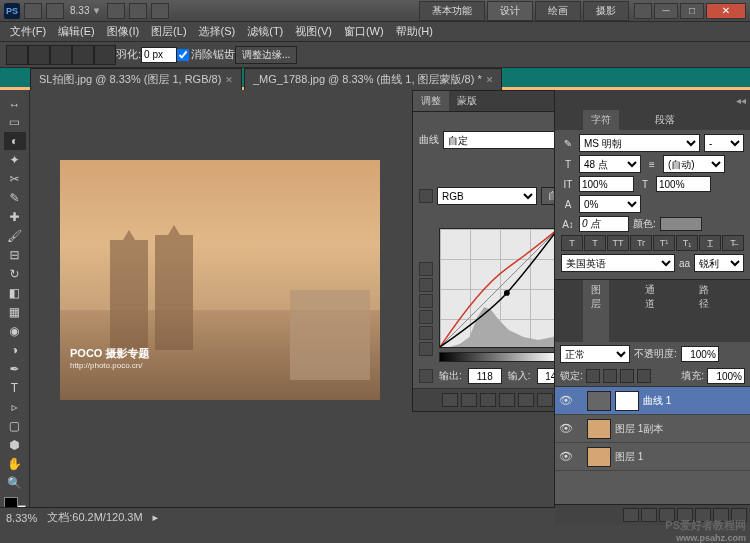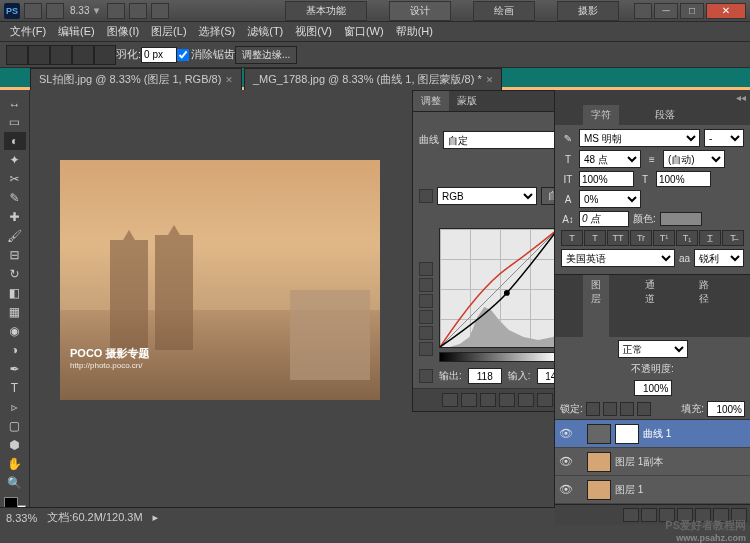--- a/index.html
+++ b/index.html
@@ -3,21 +3,21 @@
 <meta charset="utf-8">
 <style>
 *{margin:0;padding:0;box-sizing:border-box;font-family:"Microsoft YaHei",sans-serif;font-size:11px;}
 body{background:#464646;width:750px;height:543px;overflow:hidden;position:relative;}
 .titlebar{height:22px;background:linear-gradient(#5a5a5a,#464646);display:flex;align-items:center;padding:0 4px;border-bottom:1px solid #2a2a2a;}
 .titlebar .ps-icon{width:16px;height:16px;background:#0a1e3c;color:#5fa3e0;display:flex;align-items:center;justify-content:center;font-weight:bold;font-size:9px;border-radius:2px;}
 .titlebar .tb-ico{width:18px;height:16px;margin-left:4px;background:#555;border:1px solid #333;}
 .titlebar .zoom-val{margin-left:6px;color:#ccc;font-size:10px;}
 .titlebar .tb-drop{width:14px;color:#aaa;text-align:center;}
 .titlebar .spacer{flex:1;}
-.titlebar .ws-btn{padding:2px 20px;color:#ddd;margin:0 11px;border:1px solid #333;background:#4a4a4a;font-size:10px;}
+.titlebar .ws-btn{padding:2px 12px;color:#ddd;margin:0 1px;border:1px solid #333;background:#4a4a4a;font-size:10px;}
 .titlebar .ws-btn.active{background:#5a5a5a;}
 .titlebar .win-btn{width:24px;height:16px;margin-left:2px;background:#555;border:1px solid #333;display:flex;align-items:center;justify-content:center;color:#ccc;font-size:10px;}
 .titlebar .win-close{background:#c74f3e;color:#fff;width:40px;}
 .menubar{height:20px;background:#464646;display:flex;align-items:center;padding:0 4px;border-bottom:1px solid #2a2a2a;}
 .menubar span{color:#ddd;padding:0 6px;font-size:11px;cursor:default;}
 .optbar{height:26px;background:#464646;display:flex;align-items:center;padding:0 6px;border-bottom:1px solid #2a2a2a;}
 .optbar .ico{width:22px;height:20px;background:#3a3a3a;border:1px solid #222;}
 .optbar label{color:#ddd;font-size:11px;}
 .optbar input[type=text]{width:36px;height:16px;background:#fff;border:1px solid #222;font-size:10px;padding:0 2px;}
 .optbar .chk{display:flex;align-items:center;gap:2px;color:#ddd;}
@@ -75,21 +75,21 @@
 .char-body{padding:4px 6px;}
 .char-row{display:flex;align-items:center;gap:4px;margin-bottom:3px;}
 .char-row select{height:18px;background:#fff;border:1px solid #222;font-size:10px;}
 .char-row input{height:16px;background:#fff;border:1px solid #222;font-size:10px;padding:0 2px;}
 .char-row .lbl{color:#ddd;font-size:10px;width:14px;text-align:center;}
 .char-row .color-sw{width:42px;height:14px;background:#888;border:1px solid #222;}
 .char-btns{display:flex;gap:1px;margin:3px 0;}
 .char-btns span{flex:1;height:16px;background:#4a4a4a;border:1px solid #2a2a2a;color:#ccc;font-size:9px;display:flex;align-items:center;justify-content:center;}
 .layers-panel{flex:1;background:#535353;display:flex;flex-direction:column;}
 .lp-controls{padding:3px 5px;display:flex;flex-direction:column;gap:3px;}
-.lp-row{display:flex;align-items:center;gap:4px;flex-direction:column;}
+.lp-row{display:flex;align-items:center;gap:4px;}
 .lp-row select{height:18px;background:#fff;border:1px solid #222;font-size:10px;}
 .lp-row label{color:#ddd;font-size:10px;}
 .lp-row input{width:38px;height:16px;background:#fff;border:1px solid #222;font-size:10px;text-align:right;padding:0 2px;}
 .lp-lock{display:flex;align-items:center;gap:3px;padding:2px 5px;border-bottom:1px solid #333;}
 .lp-lock span{color:#ddd;font-size:10px;}
 .lp-lock .lico{width:14px;height:14px;background:#4a4a4a;border:1px solid #2a2a2a;}
 .layer-list{flex:1;background:#5a5a5a;overflow:auto;}
 .layer{display:flex;align-items:center;height:28px;border-bottom:1px solid #444;padding:0 4px;gap:4px;}
 .layer.sel{background:#5576b0;}
 .layer .eye{width:14px;height:14px;color:#ddd;font-size:11px;text-align:center;}

